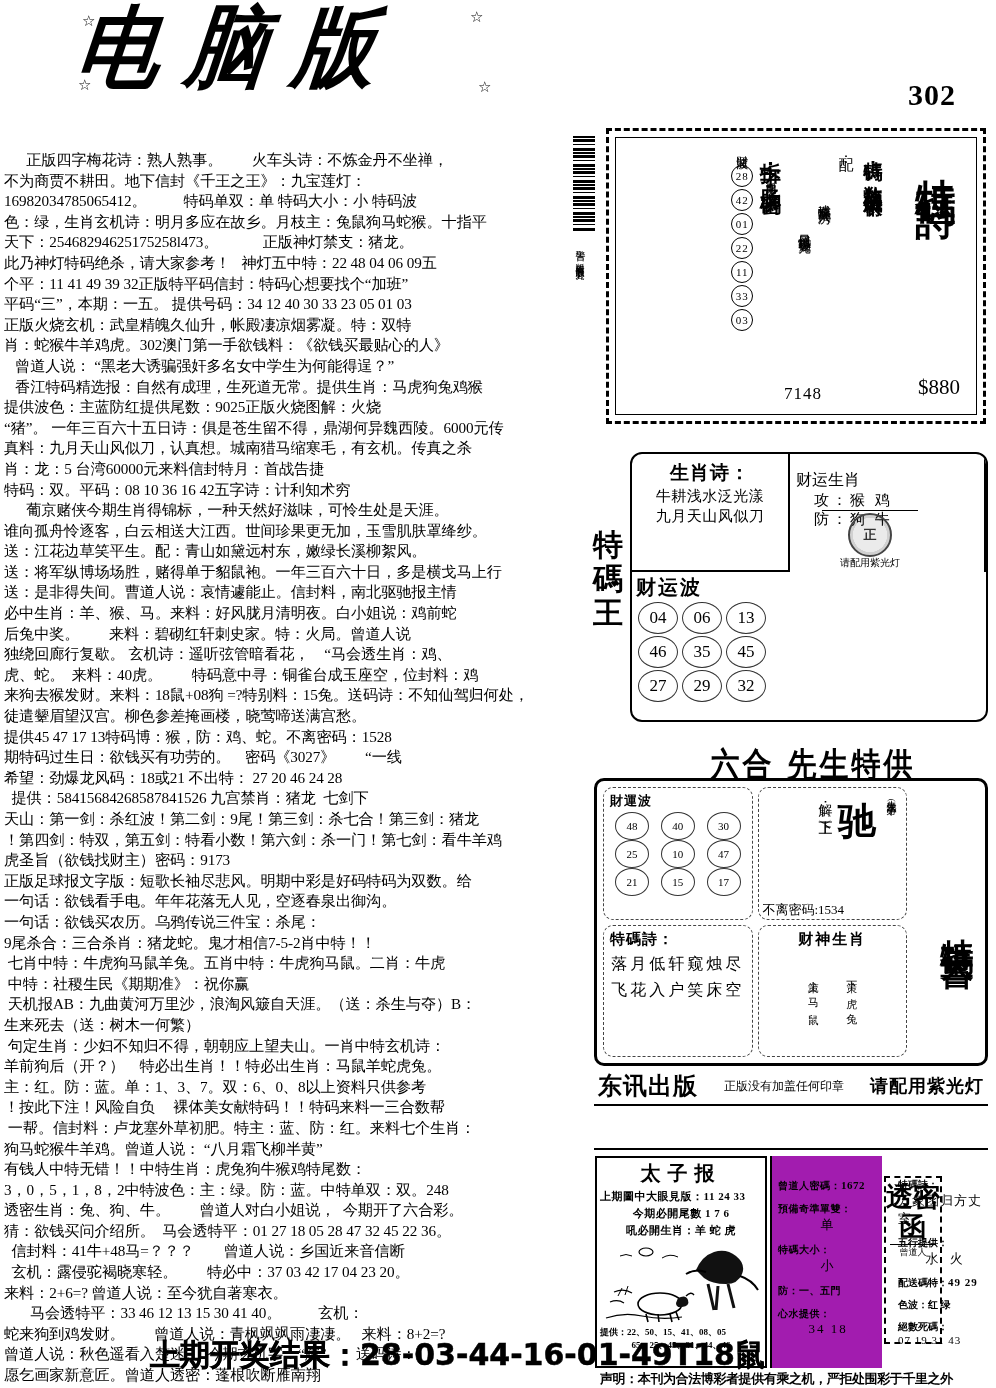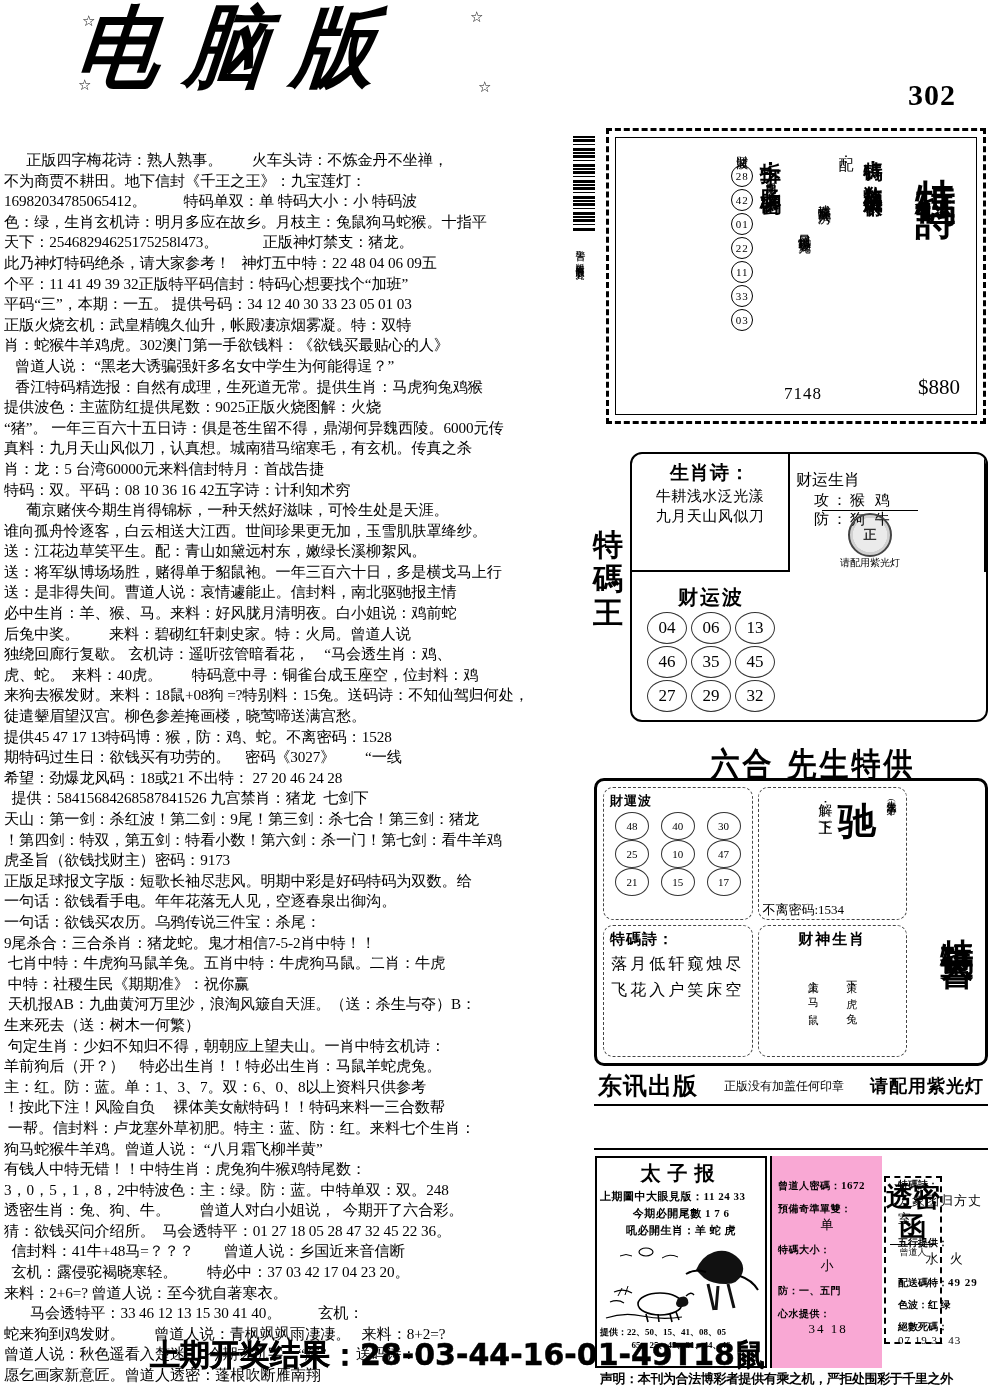--- a/index.html
+++ b/index.html
@@ -104,21 +104,21 @@
 
   #box-grid{
     position:absolute;left:630px;top:452px;width:358px;height:270px;
     border:2px solid #000;border-radius:12px;box-sizing:border-box;
     display:grid;grid-template-columns:158px 1fr;grid-template-rows:118px 1fr;
     overflow:hidden;background:#fff;
   }
   #cell-sx-shi{border-right:2px solid #000;border-bottom:2px solid #000;padding:6px 4px;text-align:center;}
   #cell-tm-shi{border-bottom:2px solid #000;padding:6px 8px;}
   #cell-cy-sx{border-right:2px solid #000;padding:16px 6px;position:relative;}
-  #cell-cy-bo{padding:12px 4px;text-align:center;}
+  #cell-cy-bo{padding:2px 4px;}
   .hd{font-size:19px;font-weight:700;letter-spacing:1px;}
   .ln2{font-size:15px;line-height:20px;letter-spacing:0.5px;}
   #tm-shi-code{font-size:16px;text-align:center;margin-top:2px;font-family:"Liberation Serif",serif;}
   #cy-sx-title{font-size:16px;}
   .cy-row{font-size:15px;margin-left:18px;letter-spacing:3px;}
   #seal-wrap{position:absolute;left:32px;bottom:2px;text-align:center;width:96px;
     border-top:1.5px solid #000;padding-top:2px;}
   #seal{
     width:40px;height:40px;border-radius:50%;border:2px solid #444;
     display:inline-flex;align-items:center;justify-content:center;
@@ -190,21 +190,21 @@
     border:2px solid #000;box-sizing:border-box;padding:2px 3px;background:#fff;
   }
   #taizi-title{text-align:center;font-size:20px;font-weight:700;letter-spacing:7px;font-family:"DejaVu Serif",serif;}
   .tz-line{font-size:11px;letter-spacing:0.5px;font-weight:700;margin-top:2px;}
   #taizi-art{height:84px;margin-top:2px;position:relative;overflow:hidden;}
   #tz-provide{font-size:9px;font-weight:700;margin-top:2px;}
   #tz-provide2{font-size:9px;font-weight:700;}
 
   #box-mima{
     position:absolute;left:770px;top:1156px;width:112px;height:212px;
-    border-left:2px solid #000;box-sizing:border-box;padding:14px 4px 0 6px;background:#f9a8d4;
+    border-left:2px solid #000;box-sizing:border-box;padding:14px 4px 0 6px;background:#a21caf;
   }
   .mm-k{font-size:10px;font-weight:700;letter-spacing:0.5px;margin-top:9px;}
   .mm-v{font-size:13px;text-align:center;letter-spacing:2px;}
   .mm-inline{font-size:11px;}
 
   #box-toumi{
     position:absolute;left:884px;top:1176px;width:58px;height:168px;
     border:2px dashed #000;box-sizing:border-box;text-align:center;padding-top:4px;background:#fff;
   }
   #toumi-chars{font-size:27px;font-weight:700;line-height:1.12;font-family:"DejaVu Serif",serif;}

